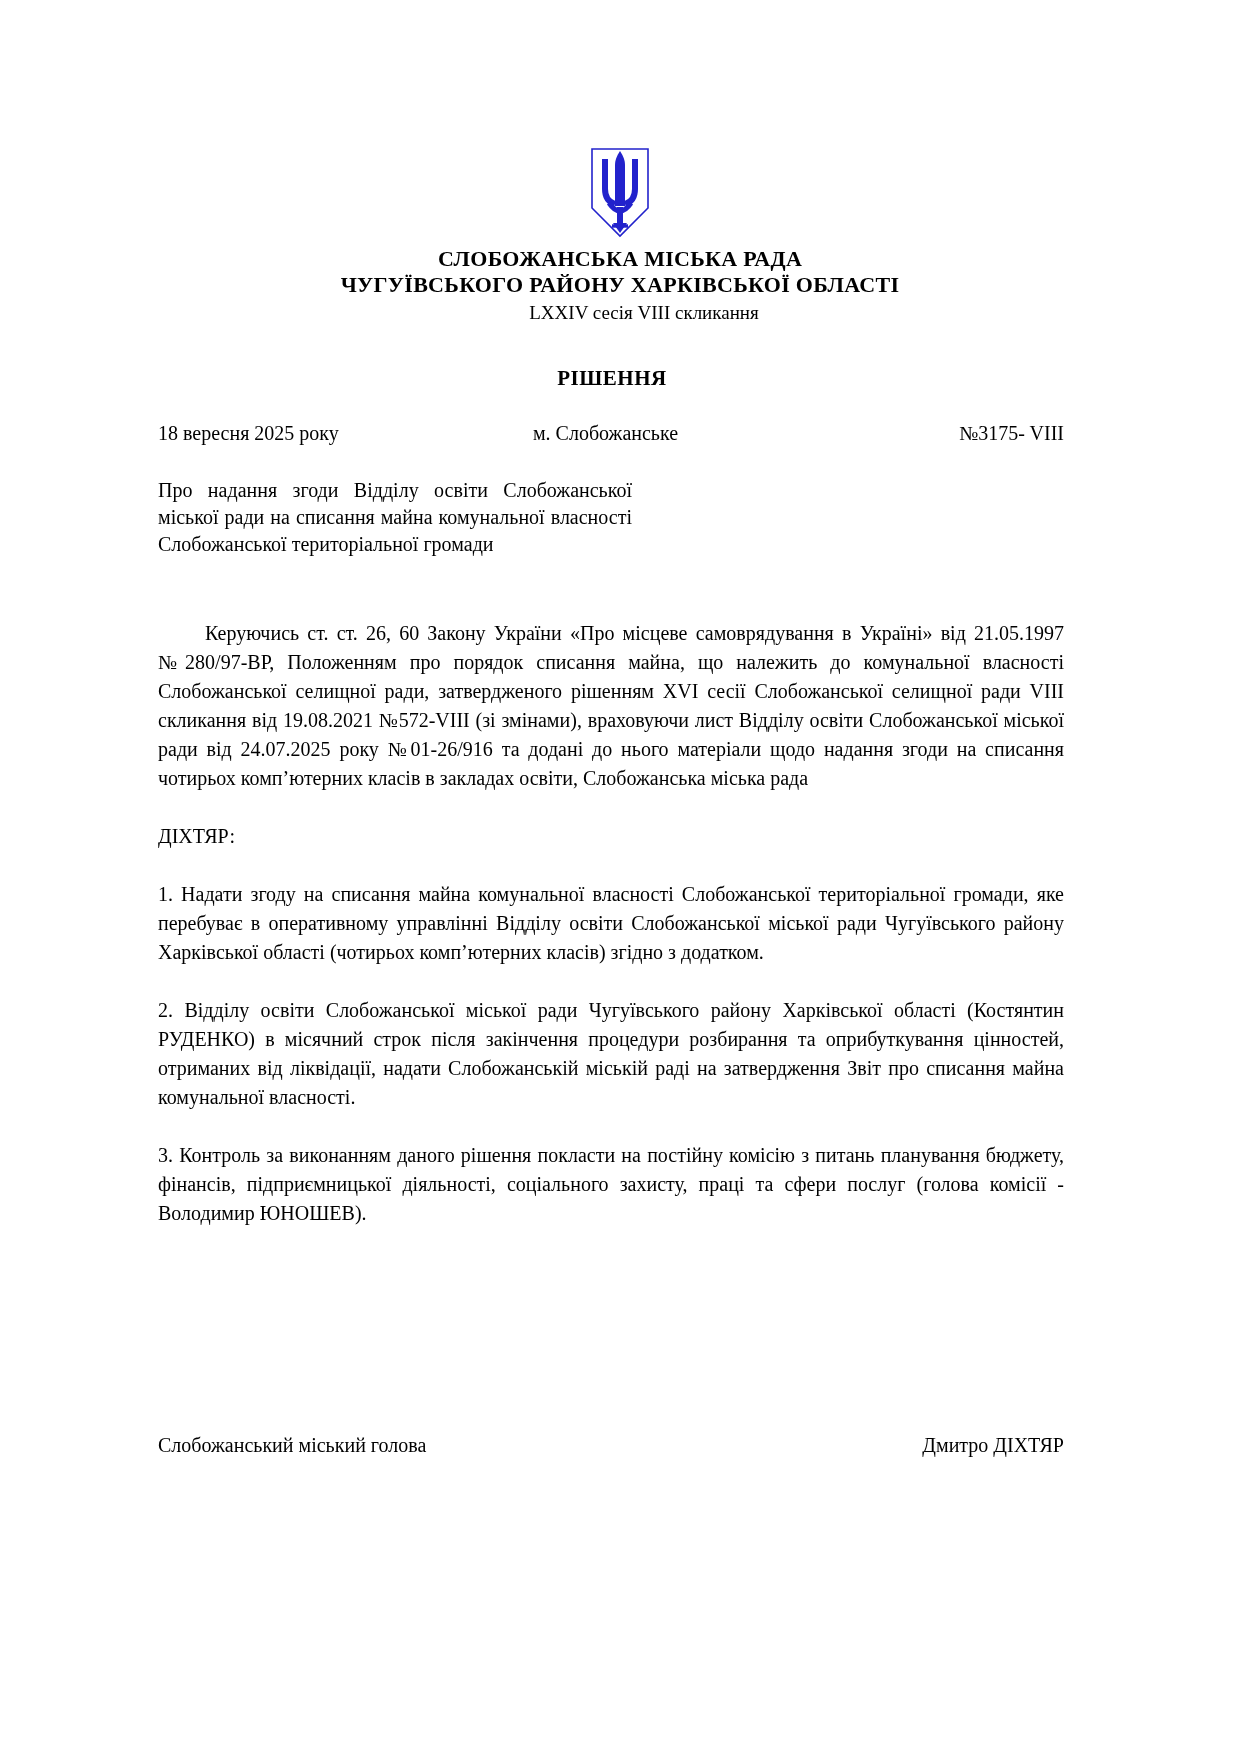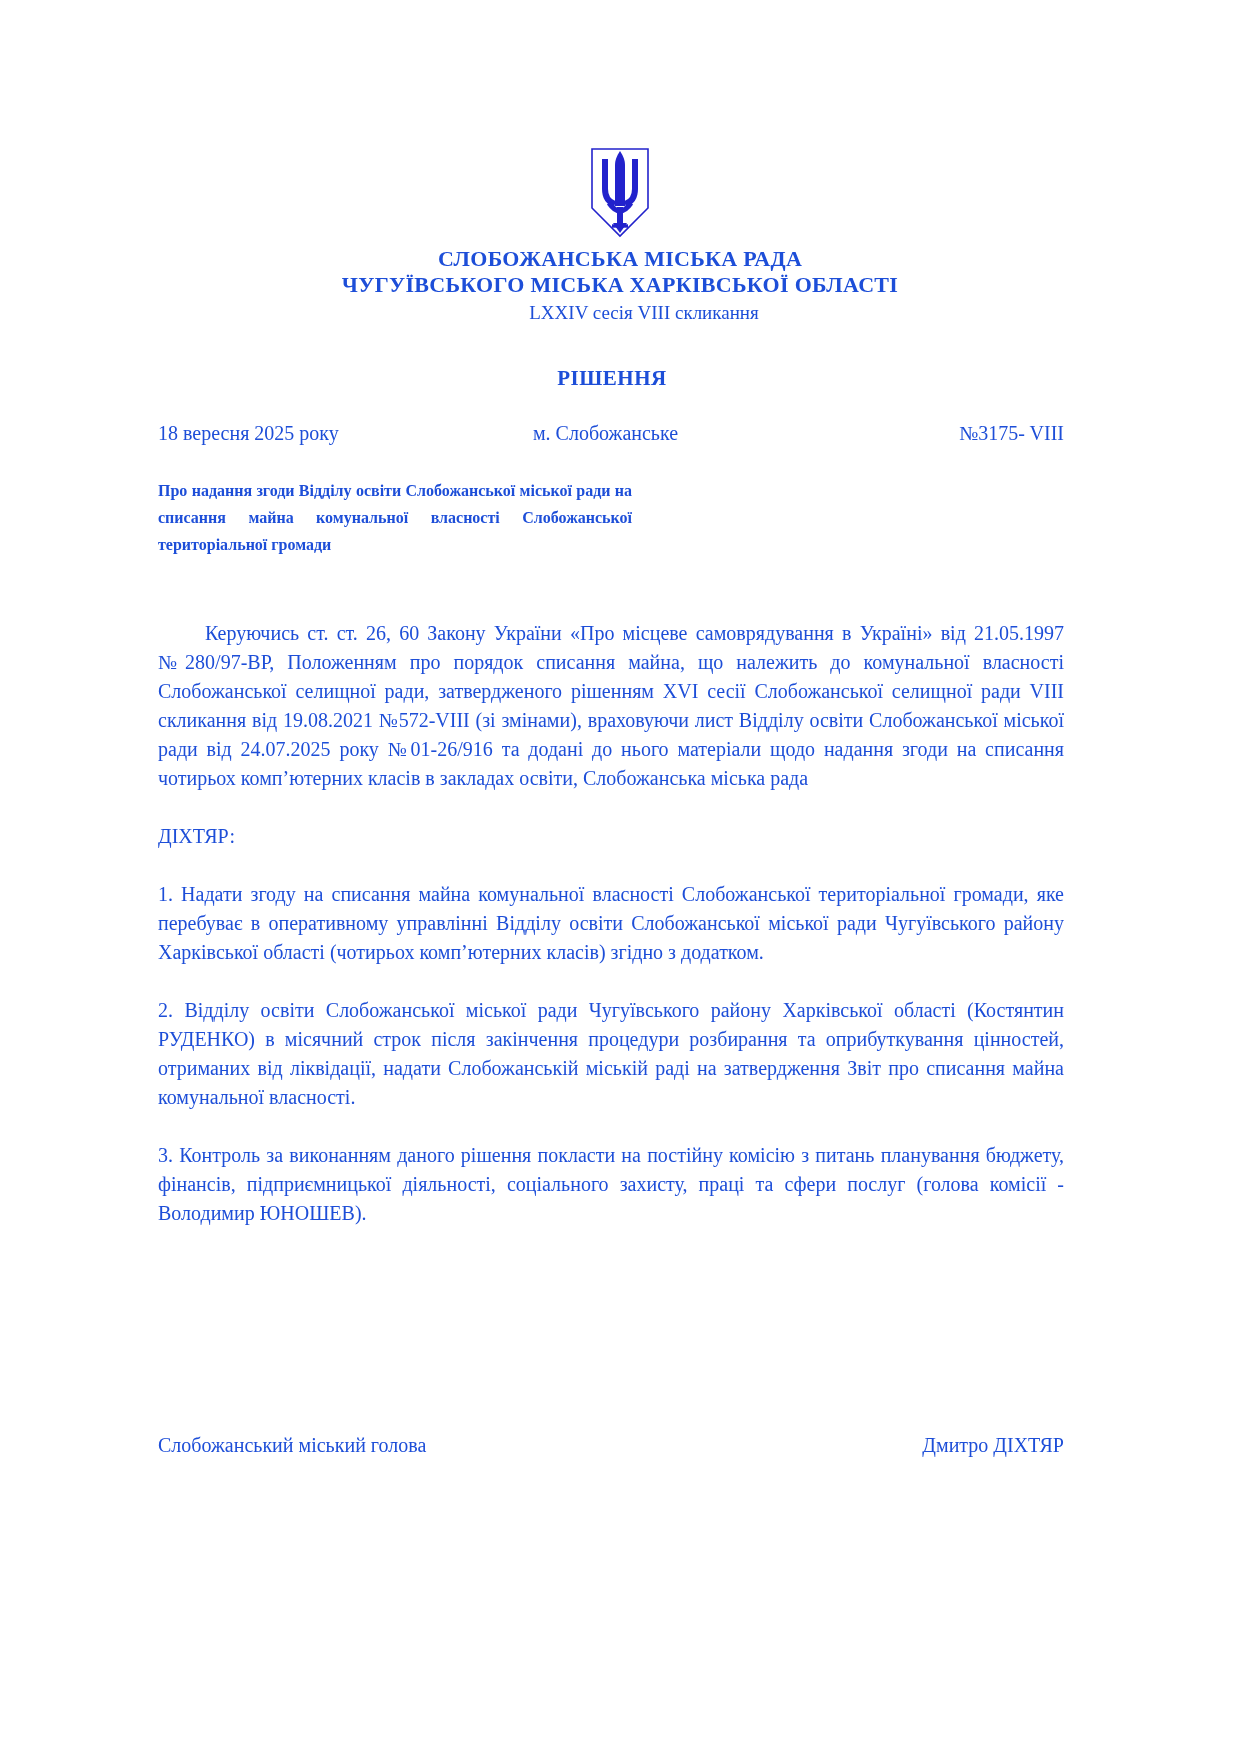--- a/index.html
+++ b/index.html
@@ -2,21 +2,21 @@
 <html><head>
 <meta charset="utf-8">
 <style>
   * { margin:0; padding:0; box-sizing:border-box; }
   html,body { background:#808080; }
   .page {
     position:relative;
     width:1240px; height:1754px;
     margin:0 auto;
     background:#ffffff;
-    color:#1d4ed8;
+    color:#000000;
     font-family:"Liberation Serif", serif;
     overflow:hidden;
   }
   .emblem {
     position:absolute;
     top:146px; left:50%;
     transform:translateX(-50%);
     width:64px; height:94px;
   }
   .hdr {
@@ -42,21 +42,21 @@
     display:flex; justify-content:space-between; align-items:baseline;
     font-size:20px;
   }
   .meta-place { position:absolute; left:0; right:11px; text-align:center; }
   .meta-row { position:absolute; }
   .meta-date, .meta-number { position:relative; z-index:1; background:transparent; }
   .subject {
     position:absolute;
     top:477px; left:158px;
     width:474px;
-    font-size:16px; font-weight:bold;
+    font-size:20px; font-weight:normal;
     line-height:27px;
     text-align:justify;
   }
   .body {
     position:absolute;
     top:619px; left:158px; right:176px;
     font-size:20px;
     line-height:29px;
   }
   .preamble {
@@ -88,21 +88,21 @@
     <path d="M47,13 V43 Q47,55 37,58" fill="none" stroke="#2222cc" stroke-width="6"></path>
     <path d="M32,5 C35.5,10.5 37,14.5 37,18.5 V60 H27 V18.5 C27,14.5 28.5,10.5 32,5 Z" fill="#2222cc"></path>
     <path d="M21,57 Q32,73 43,57" fill="none" stroke="#2222cc" stroke-width="5"></path>
     <path d="M32,61 V78" fill="none" stroke="#2222cc" stroke-width="6"></path>
     <path d="M25,77 L32,87 L39,77 Z" fill="#2222cc"></path>
     <path d="M24,80 H40" fill="none" stroke="#2222cc" stroke-width="3.4"></path>
   </svg>
 
   <div class="hdr">
     <div class="hdr-line1">СЛОБОЖАНСЬКА МІСЬКА РАДА</div>
-    <div class="hdr-line2">ЧУГУЇВСЬКОГО МІСЬКА ХАРКІВСЬКОЇ ОБЛАСТІ</div>
+    <div class="hdr-line2">ЧУГУЇВСЬКОГО РАЙОНУ ХАРКІВСЬКОЇ ОБЛАСТІ</div>
     <div class="hdr-line3">LXXIV сесія VIII скликання</div>
   </div>
 
   <div class="doc-title">РІШЕННЯ</div>
 
   <div class="meta-row">
     <span class="meta-place">м. Слобожанське</span>
     <span class="meta-date">18 вересня 2025 року</span>
     <span class="meta-number">№3175- VIII</span>
   </div>

